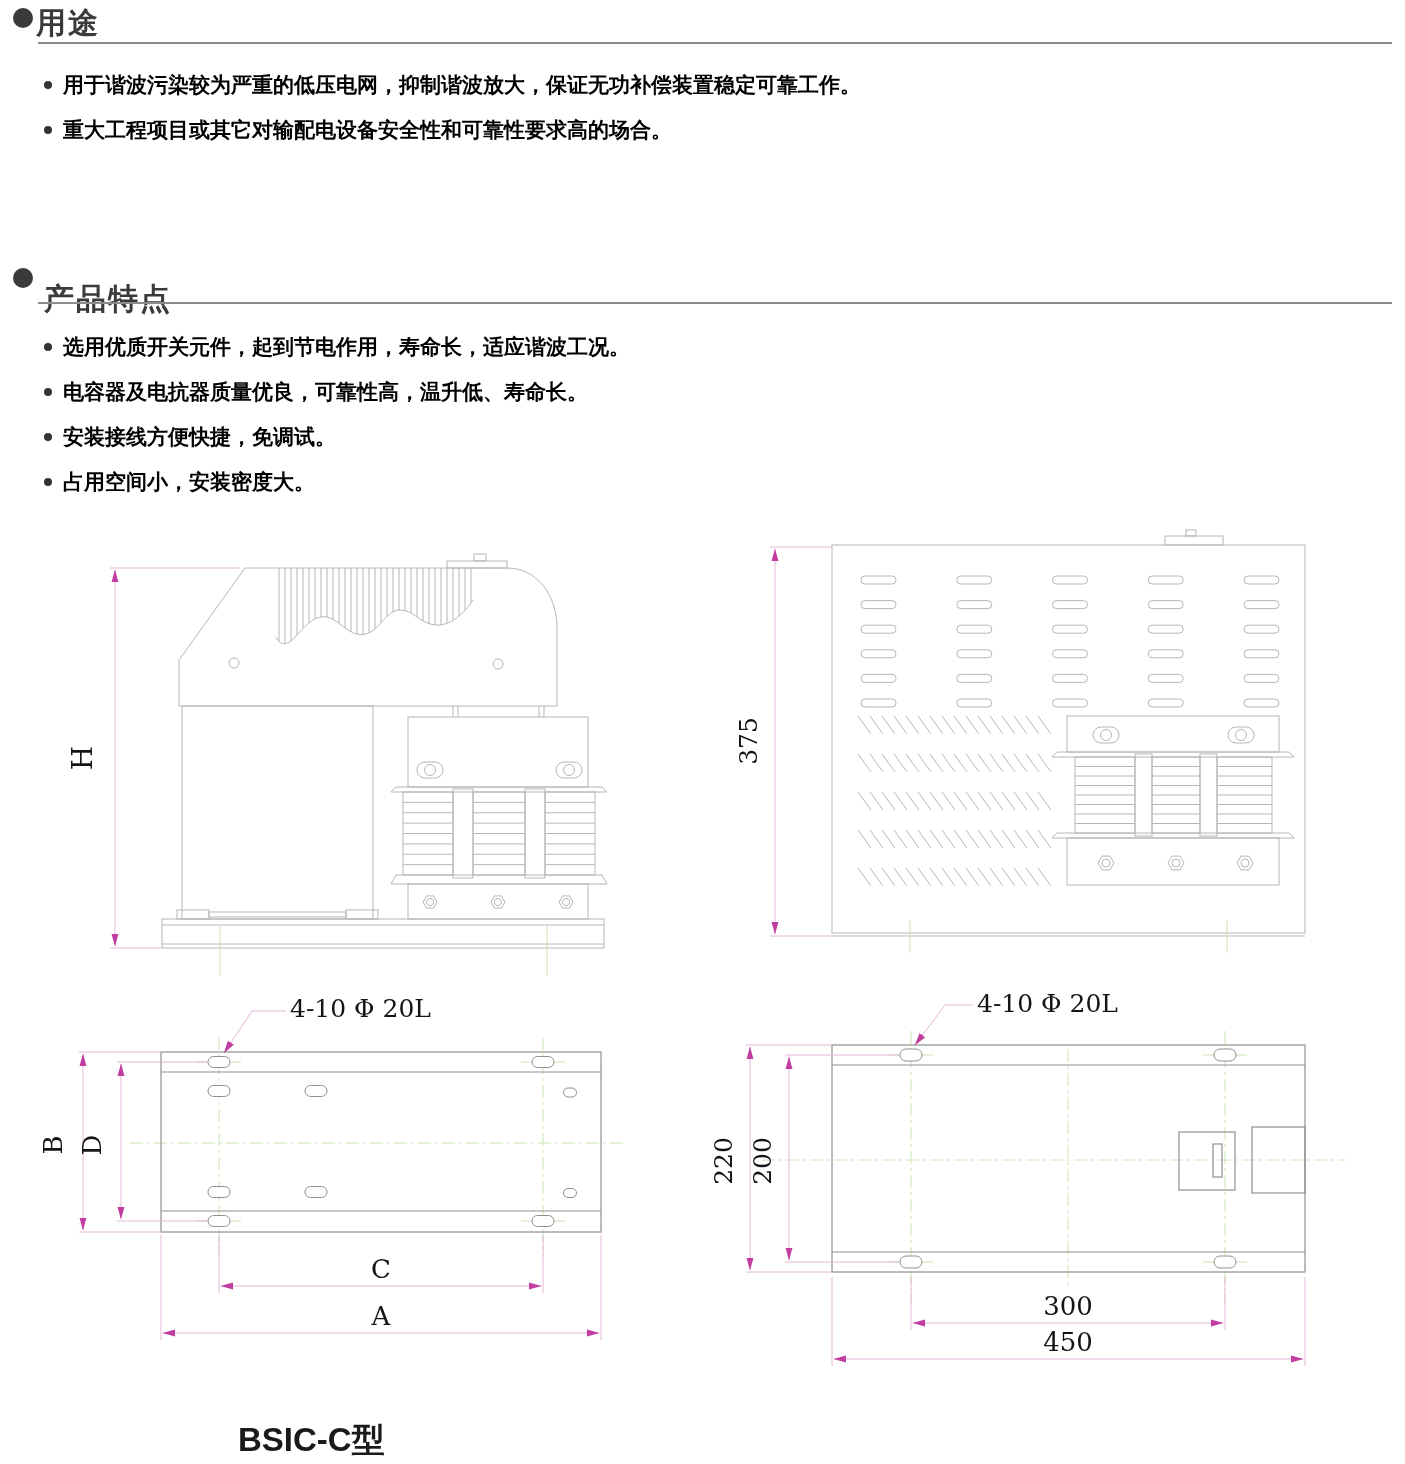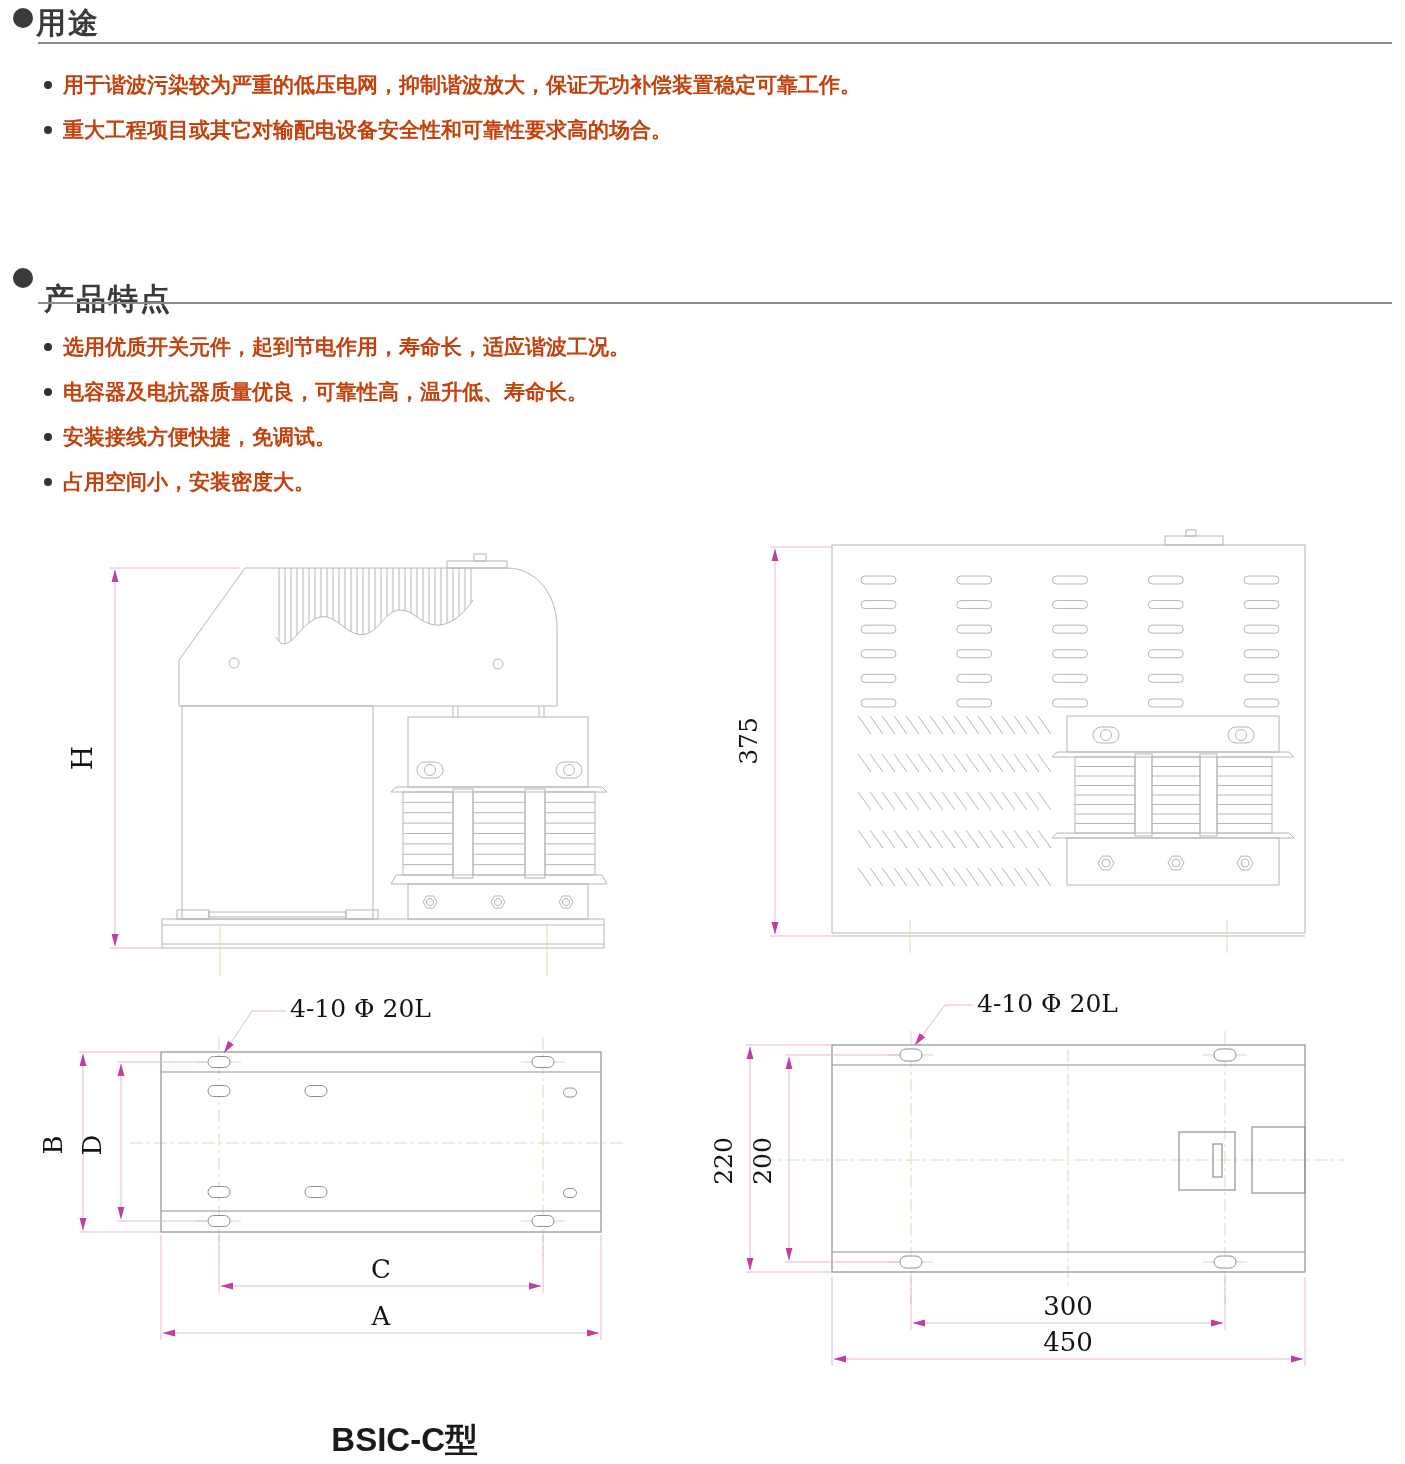--- a/index.html
+++ b/index.html
@@ -2,31 +2,31 @@
 <html><head>
 <meta charset="utf-8">
 <style>
   html,body{margin:0;padding:0;background:#ffffff;}
   #page{position:relative;width:1405px;height:1464px;background:#ffffff;overflow:hidden;
         font-family:"Liberation Sans","DejaVu Sans",sans-serif;color:#2f2f2f;}
   .sec-dot{position:absolute;width:20px;height:20px;border-radius:50%;background:#3a3a3a;}
   .sec-title{position:absolute;font-size:30px;font-weight:700;color:#3a3a3a;letter-spacing:2px;}
   .sec-rule{position:absolute;left:38px;width:1354px;height:0;border-top:2px solid #8c8c8c;}
   .blist{position:absolute;left:44px;margin:0;padding:0;list-style:none;}
-  .blist li{height:45px;display:flex;align-items:center;font-size:21px;font-weight:700;color:#c2410c;}
+  .blist li{height:45px;display:flex;align-items:center;font-size:21px;font-weight:700;color:#000000;}
   .bdot{display:inline-block;width:8px;height:8px;border-radius:50%;background:#333;margin-right:11px;flex:0 0 auto;}
   svg{position:absolute;overflow:visible;}
   .ln{stroke:#b6b6b6;fill:none;stroke-width:1;}
   .lnD{stroke:#8f8f8f;fill:none;stroke-width:1.2;}
   .lnDw{stroke:#8f8f8f;fill:#ffffff;stroke-width:1;}
   .dim{stroke:#e4b6d8;fill:none;stroke-width:1;}
   .grn{stroke:#c9e5b2;fill:none;stroke-width:1;}
   .grnd{stroke:#c9e5b2;fill:none;stroke-width:1;stroke-dasharray:13 4 3 4;}
   .dtxt{font-family:"DejaVu Serif","Liberation Serif",serif;fill:#141414;}
-  .caption{position:absolute;width:240px;text-align:right;font-size:33px;font-weight:700;color:#1a1a1a;}
+  .caption{position:absolute;width:240px;text-align:left;font-size:33px;font-weight:700;color:#1a1a1a;}
 </style>
 </head>
 <body>
 
 <div id="page">
 
   <div class="sec-dot" style="left:13px;top:8px;"></div>
   <div class="sec-title" style="left:36px;top:3px;">用途</div>
   <div class="sec-rule" style="top:42px;"></div>
   <ul class="blist" style="top:62px;">

